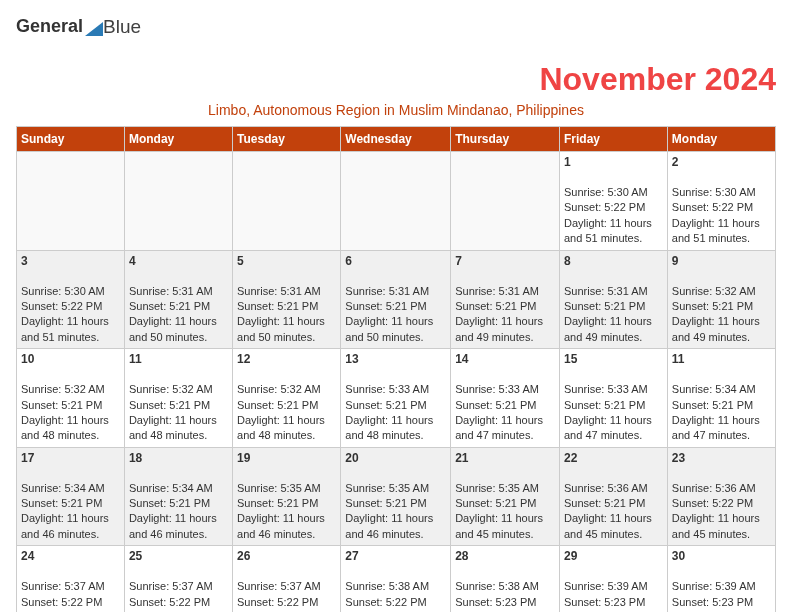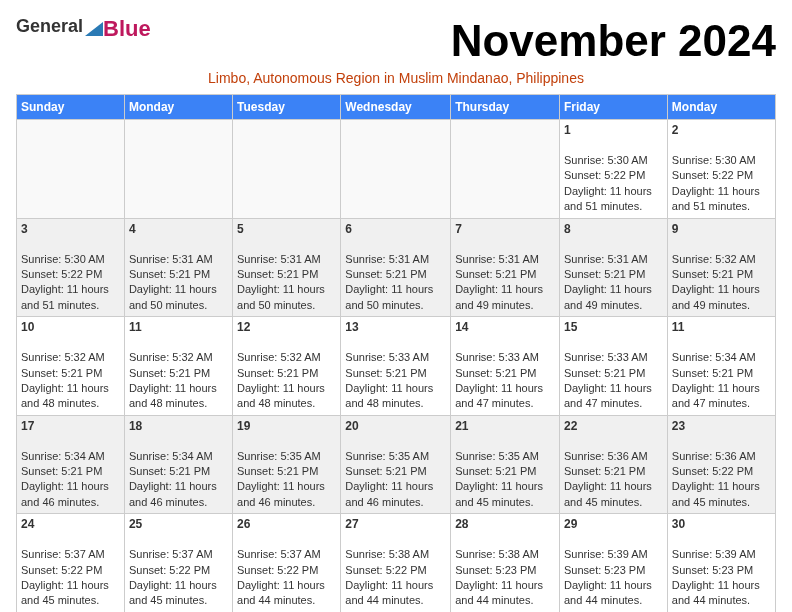--- a/index.html
+++ b/index.html
@@ -19,37 +19,38 @@
     .logo {
       display: flex;
       flex-direction: row;
       align-items: flex-start;
     }
     .logo-line {
       display: flex;
       align-items: center;
     }
     .month-title {
-      font-size: 44px;
+      font-size: 32px;
       font-weight: bold;
-      color: #000000;
+      color: #ef4444;
       text-align: right;
+      margin-top: 45px;
     }
     .subtitle {
       text-align: center;
       font-size: 14px;
       color: #c2410c;
       margin-bottom: 8px;
     }
     .calendar {
       width: 100%;
       border-collapse: collapse;
     }
     .calendar th {
-      background: #3b82f6;
+      background: #c2410c;
       color: #fff;
       font-size: 12px;
       font-weight: bold;
       padding: 5px 4px;
       text-align: left;
       border: 1px solid #ccc;
     }
     .calendar td {
       border: 1px solid #ccc;
       vertical-align: top;
@@ -84,21 +85,21 @@
 
 <div class="header">
   <div class="logo">
     <div class="logo-line">
       <span style="font-size:18px;font-weight:bold;color:#333;">General</span>
       <svg width="18" height="18" viewBox="0 0 18 18" style="margin-left:2px;">
         <polygon points="0,18 18,4 18,18" fill="#2a7ab5"></polygon>
       </svg>
     </div>
     <div>
-      <span style="font-size:22px;font-weight:bold;color:#be185d;">Blue</span>
+      <span style="font-size:19px;font-weight:normal;color:#404040;">Blue</span>
     </div>
   </div>
   <div class="month-title">November 2024</div>
 </div>
 
 <div class="subtitle">Limbo, Autonomous Region in Muslim Mindanao, Philippines</div>
 
 <table class="calendar">
   <thead>
     <tr>

